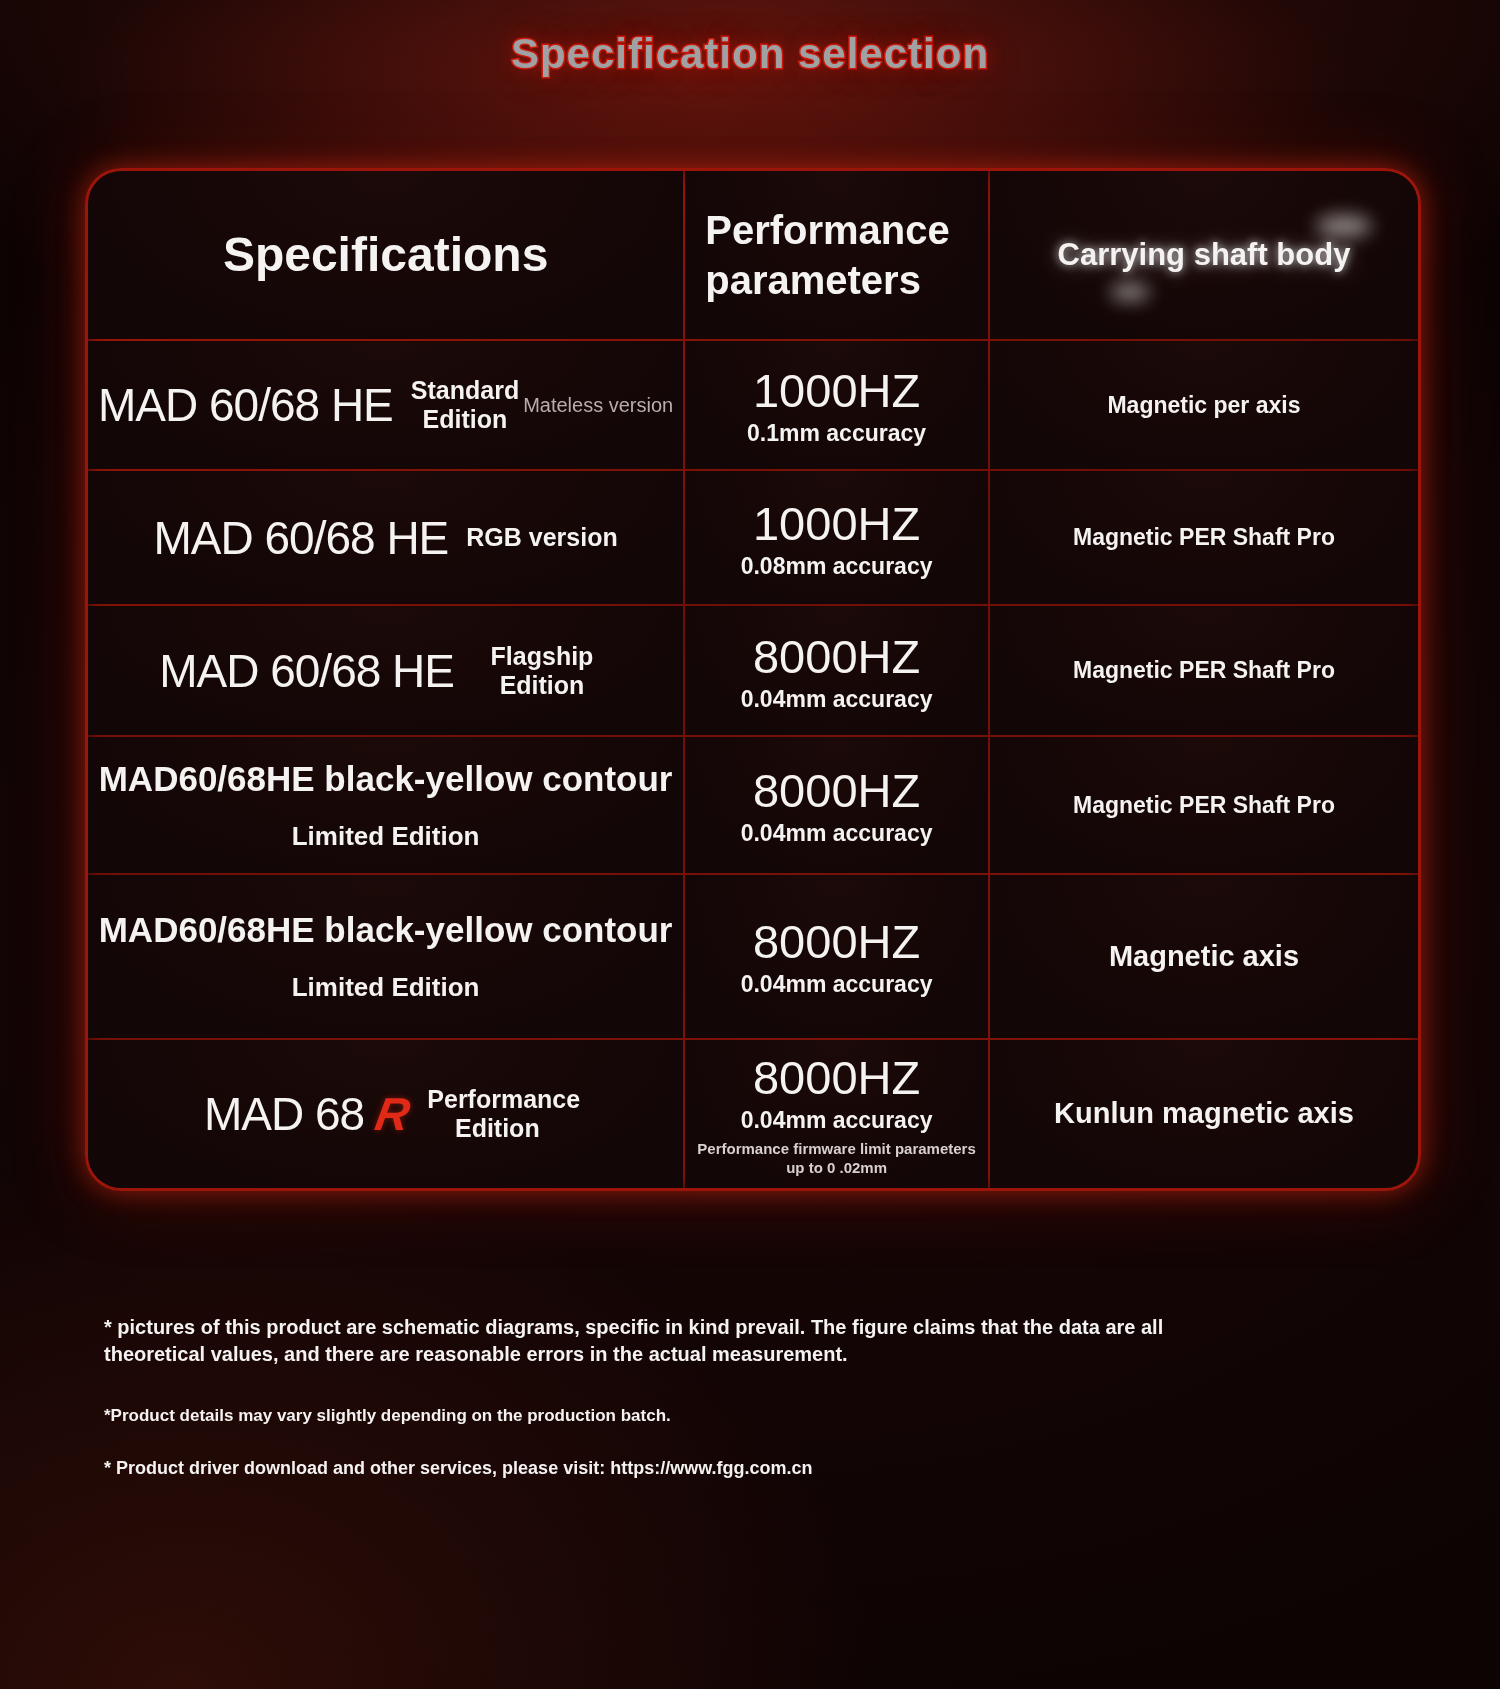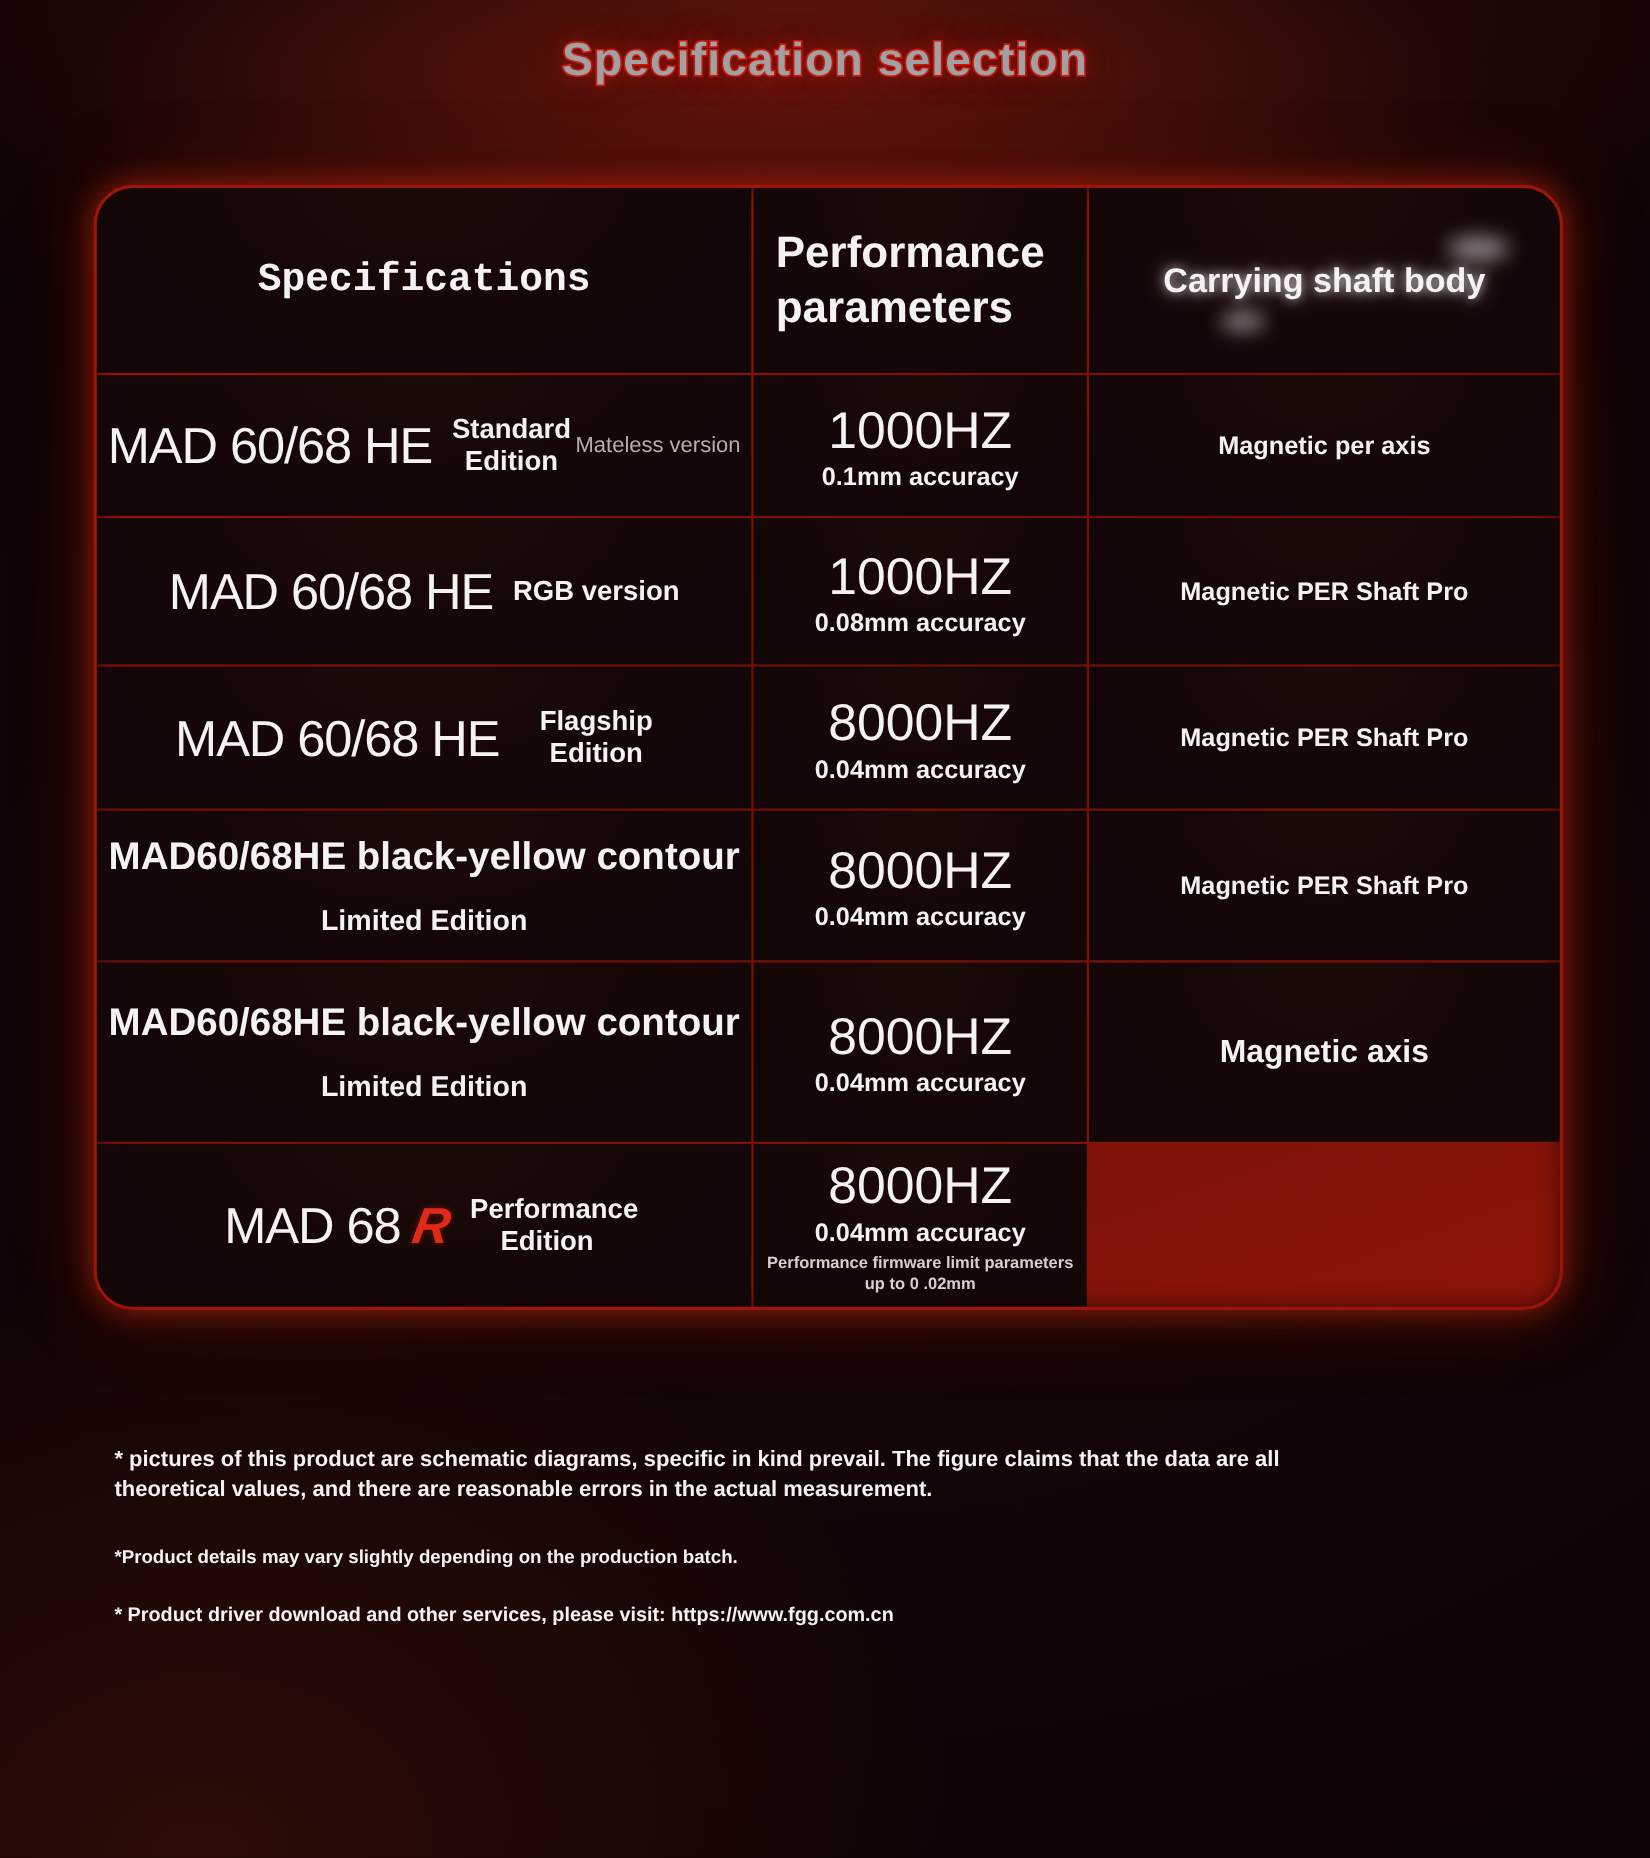--- a/index.html
+++ b/index.html
@@ -31,21 +31,21 @@
     border:3px solid #9c150a;
     border-radius:36px;overflow:hidden;
     box-shadow:0 0 26px rgba(235,45,18,.5), 0 0 70px rgba(170,22,10,.35), inset 0 0 18px rgba(0,0,0,.6);
   }
   .cell{
     background:radial-gradient(ellipse at 50% 0%, #1b0a08, #130606 75%);
     display:flex;flex-direction:column;align-items:center;justify-content:center;
     text-align:center;padding:6px 10px;box-sizing:border-box;
   }
   .hdr{font-weight:bold;}
-  .hdr-spec{font-size:36px;font-family:Liberation Mono, monospace;}
+  .hdr-spec{font-size:48px;}
   .hdr-perf{align-items:flex-start;text-align:left;padding-left:20px;font-size:40px;line-height:1.25;}
   .hdr-shaft{
     font-size:31px;
     text-shadow:0 0 10px rgba(255,255,255,.75), 0 0 24px rgba(255,255,255,.4);
     position:relative;
   }
   .spec-inline{display:flex;align-items:center;justify-content:center;gap:18px;}
   .spec-name{font-size:46px;font-weight:400;white-space:nowrap;letter-spacing:-1px;}
   .spec-side{display:flex;flex-direction:row;align-items:center;gap:4px;}
   .spec-edition{font-size:25px;font-weight:bold;line-height:1.15;}
@@ -162,20 +162,23 @@
       <span class="spec-name">MAD 68</span>
       <span class="logo-r">R</span>
       <span class="spec-edition ed-wrap">Performance Edition</span>
     </div>
   </div>
   <div class="cell">
     <span class="perf-rate">8000HZ</span>
     <span class="perf-acc">0.04mm accuracy</span>
     <span class="perf-note">Performance firmware limit parameters up to 0 .02mm</span>
   </div>
+  <div class="cell">
+    <span class="shaft-txt shaft-big">Kunlun magnetic axis</span>
+  </div>
 
 </div>
 
 <div class="notes">
   <div class="note-1">* pictures of this product are schematic diagrams, specific in kind prevail. The figure claims that the data are all theoretical values, and there are reasonable errors in the actual measurement.</div>
   <div class="note-2">*Product details may vary slightly depending on the production batch.</div>
   <div class="note-3">* Product driver download and other services, please visit: https://www.fgg.com.cn</div>
 </div>
 
 </body></html>

